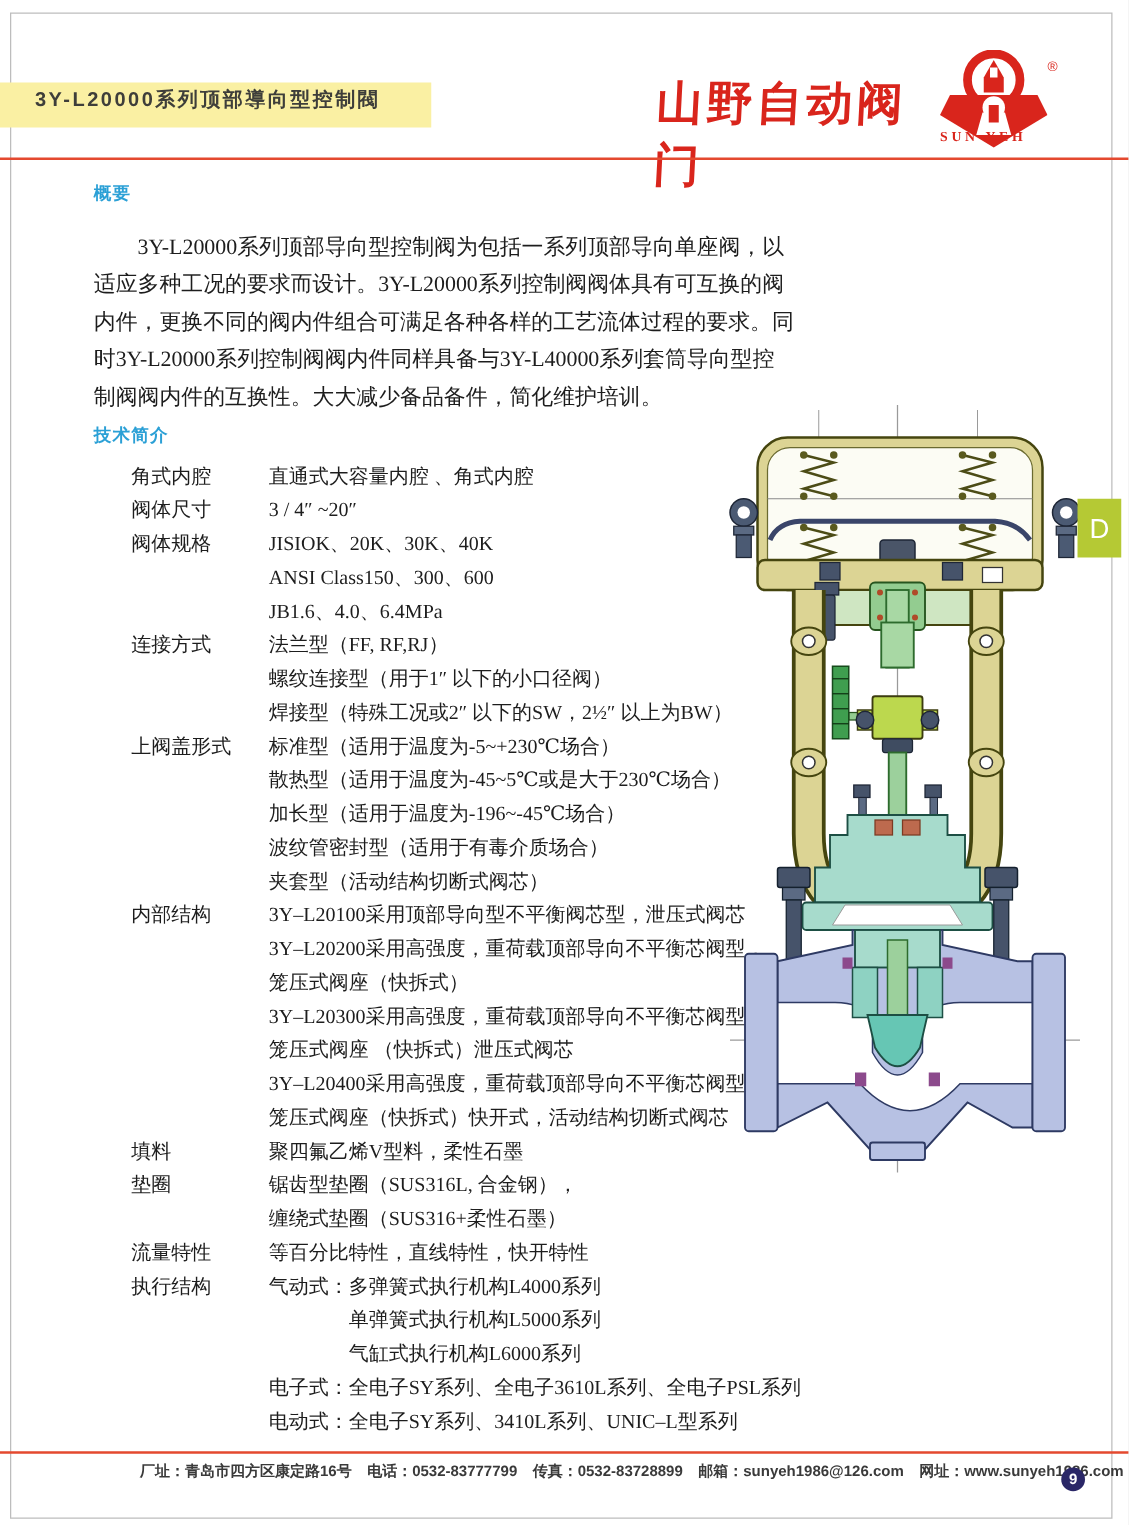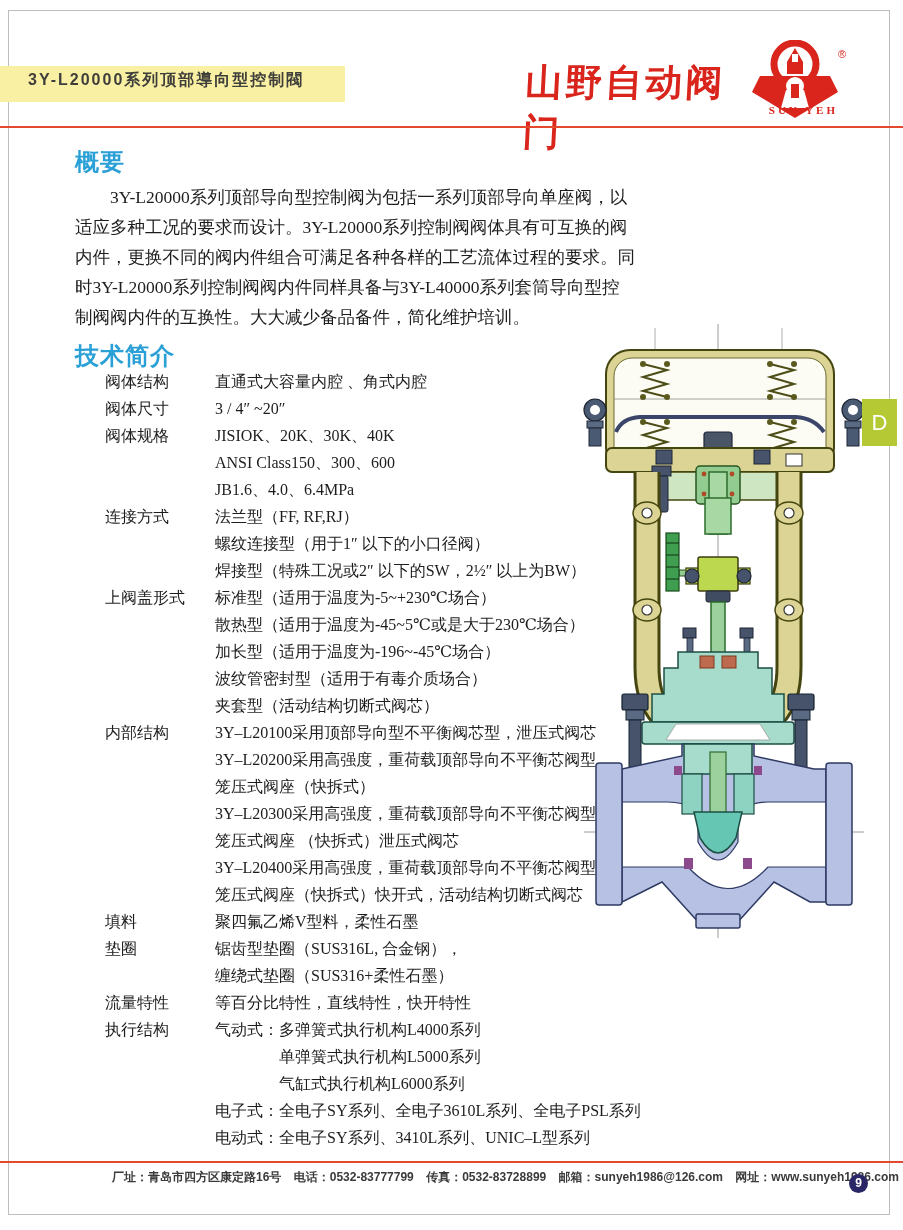--- a/index.html
+++ b/index.html
@@ -7,28 +7,28 @@
         font-family:"Liberation Serif","DejaVu Serif",serif;color:#1d1d1d;overflow:hidden;}
   .page-border{position:absolute;left:8px;top:10px;width:880px;height:1203px;border:1px solid #bdbdbd;}
   
   .title-band{position:absolute;left:0;top:66px;width:345px;height:36px;background:#faf0a3;}
   .doc-title{position:absolute;left:28px;top:70px;font-family:"Liberation Sans","DejaVu Sans",sans-serif;
              font-weight:bold;font-size:16px;letter-spacing:2px;color:#3e3e3a;}
   .logo-cn{position:absolute;left:524px;top:58px;width:230px;font-family:"Liberation Sans","DejaVu Sans",sans-serif;
            font-weight:bold;font-size:37px;color:#d9251c;letter-spacing:3px;transform:skewX(-3deg);}
   .logo-mark{position:absolute;left:752px;top:40px;width:86px;height:80px;}
   .logo-reg{position:absolute;left:838px;top:48px;color:#d9251c;font-size:11px;font-family:"Liberation Sans",sans-serif;}
-  .logo-sub{position:absolute;left:752px;top:104px;width:86px;text-align:right;color:#d9251c;
+  .logo-sub{position:absolute;left:752px;top:104px;width:86px;text-align:left;color:#d9251c;
             font-size:11px;letter-spacing:3px;font-family:"Liberation Serif",serif;font-weight:bold;}
   .rule-red{position:absolute;left:0;width:903px;height:2px;background:#e4492f;}
   .rule-top{top:126px}
   .rule-bottom{top:1161px}
   
   .sec-heading{position:absolute;left:75px;font-family:Liberation Sans, sans-serif;
-               font-weight:bold;font-size:24px;color:#2ba0d6;letter-spacing:1px;}
+               font-weight:bold;font-size:14px;color:#2ba0d6;letter-spacing:1px;}
   .h-overview{top:146px}
   .h-specs{top:340px}
   .overview-para{position:absolute;left:75px;top:182px;width:495px;font-size:17.5px;line-height:30px;}
   .para-line{height:30px;white-space:nowrap;}
   .para-line.first{text-indent:2em;}
   .spec-table{position:absolute;left:105px;top:368px;width:480px;font-size:16px;}
   .spec-line{display:flex;height:27px;line-height:27px;white-space:nowrap;}
   .spec-label{width:110px;flex:0 0 110px;}
   .spec-value{flex:1;}
   
@@ -74,21 +74,21 @@
       <div class="para-line first">3Y-L20000系列顶部导向型控制阀为包括一系列顶部导向单座阀，以</div>
       <div class="para-line">适应多种工况的要求而设计。3Y-L20000系列控制阀阀体具有可互换的阀</div>
       <div class="para-line">内件，更换不同的阀内件组合可满足各种各样的工艺流体过程的要求。同</div>
       <div class="para-line">时3Y-L20000系列控制阀阀内件同样具备与3Y-L40000系列套筒导向型控</div>
       <div class="para-line">制阀阀内件的互换性。大大减少备品备件，简化维护培训。</div>
     </div>
 
   <div class="sec-heading h-specs">技术简介</div>
   <div class="spec-table">
       <div class="spec-line">
-        <div class="spec-label">阀体结构</div>
+        <div class="spec-label">角式内腔</div>
         <div class="spec-value">直通式大容量内腔 、角式内腔</div>
       </div>
       <div class="spec-line">
         <div class="spec-label">阀体尺寸</div>
         <div class="spec-value">3 / 4″ ~20″</div>
       </div>
       <div class="spec-line">
         <div class="spec-label">阀体规格</div>
         <div class="spec-value">JISIOK、20K、30K、40K</div>
       </div>

